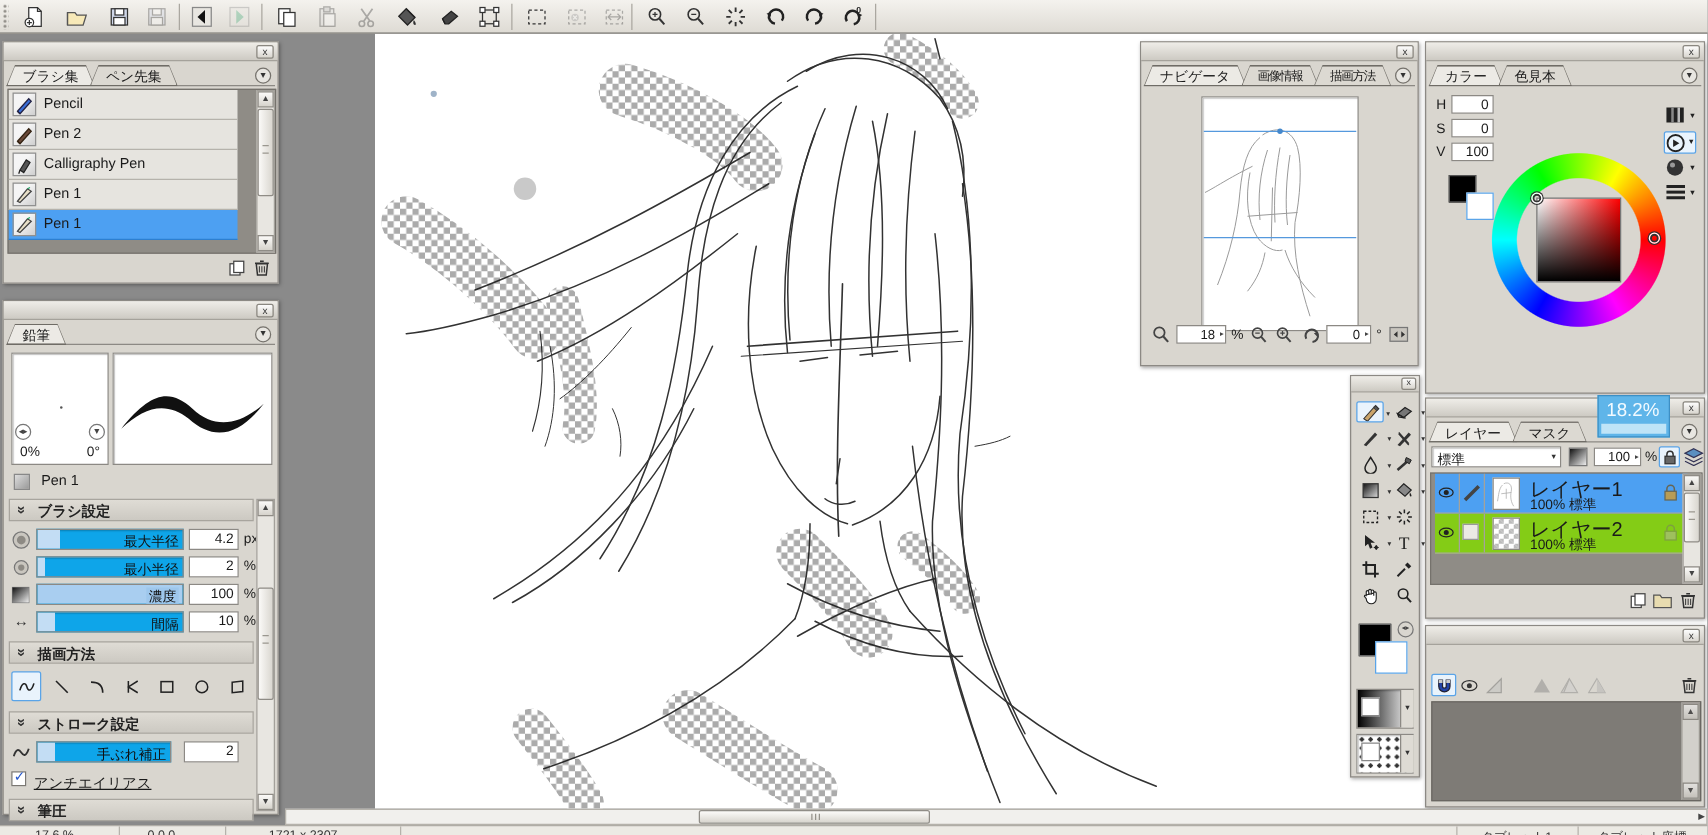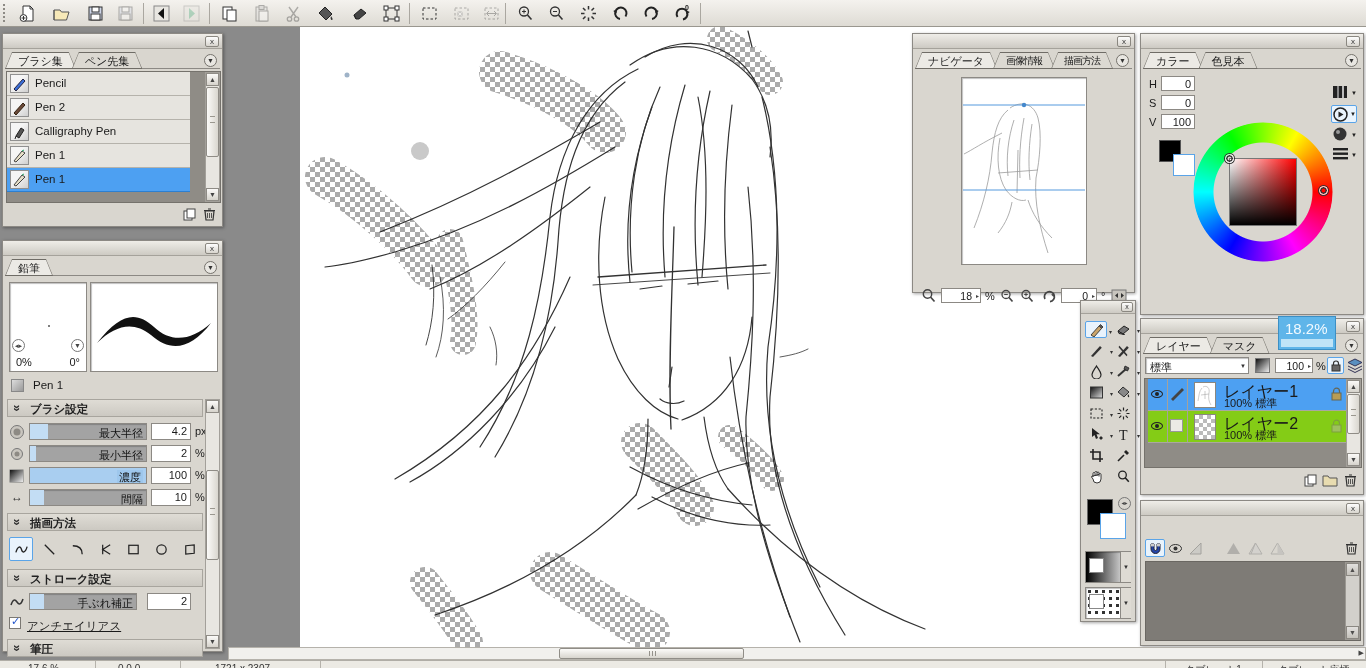--- a/index.html
+++ b/index.html
@@ -61,21 +61,21 @@
   
   .sect { position:absolute; left:4px; width:196px; height:18px;
     background:linear-gradient(#dfdcd5,#ccc9c2); border:1px solid #a8a59e;
     padding:2px 0 0 22px; font-weight:bold; font-size:11.5px; color:#222; }
   .sect::before { content:'\00BB'; position:absolute; left:6px; top:1px;
     transform:rotate(90deg); font-size:12px; color:#333; }
 
   
   .srow { position:absolute; left:6px; height:18px; }
   .srow .sicon { position:absolute; left:0; top:1px; width:16px; height:16px; }
-  .strack { position:absolute; left:20px; top:0; height:17px; background:#a3a3a3;
+  .strack { position:absolute; left:20px; top:0; height:17px; background:#0ea5e9;
     border:1px solid #8c8984; box-shadow:inset 1px 1px 1px rgba(0,0,0,.2); overflow:hidden; }
   .sfill { position:absolute; left:0; top:0; bottom:0; background:#c3ddf4; }
   .slabel { position:absolute; right:3px; top:2px; font-size:11px; color:#111; white-space:nowrap; }
   .slabel.hl { background:#9ec7ec; padding:0 2px; }
   .sunit { position:absolute; top:2px; font-size:11px; }
 
   
   .brow { position:absolute; left:0; width:183px; height:24px; border-bottom:1px solid #b5b2ab;
     background:#e6e4df; }
   .brow.sel { background:#4da0f2; border-bottom:1px solid #2d7fd0; }
@@ -631,21 +631,21 @@
         <path d="M36 95 L76 92 M56 72 L55 115"></path>
         <path d="M38 60 C34 80 36 100 44 112 C50 120 58 124 64 122"></path>
         <path d="M50 124 C48 135 44 145 36 155 M66 122 C70 135 78 148 90 160"></path>
       </g>
       <line x1="1" y1="27" x2="123" y2="27" stroke="#5599dd" stroke-width="1"></line>
       <line x1="1" y1="112" x2="123" y2="112" stroke="#5599dd" stroke-width="1"></line>
       <circle cx="62" cy="27" r="2.2" fill="#4488cc"></circle>
     </svg>
   </div>
 
-  <div class="abs" style="left:0; top:252px; width:221px; height:22px;">
+  <div class="abs" style="left:0; top:224px; width:221px; height:22px;">
     <div class="abs" style="left:8px; top:2px;">
       <svg width="16" height="16">
           <circle cx="6.5" cy="6" r="4.2" fill="none" stroke="#444" stroke-width="1.4"></circle>
           <path d="M9.5 9l4 4.5" stroke="#444" stroke-width="1.7"></path>
         </svg></div>
     <div class="navfield" style="left:28px; top:2px; width:40px;">
       <span>18</span><span class="spin">▸</span></div>
     <div class="abs" style="left:72px; top:4px;">%</div>
     <div class="abs" style="left:86px; top:2px;">
       <svg width="16" height="16">

